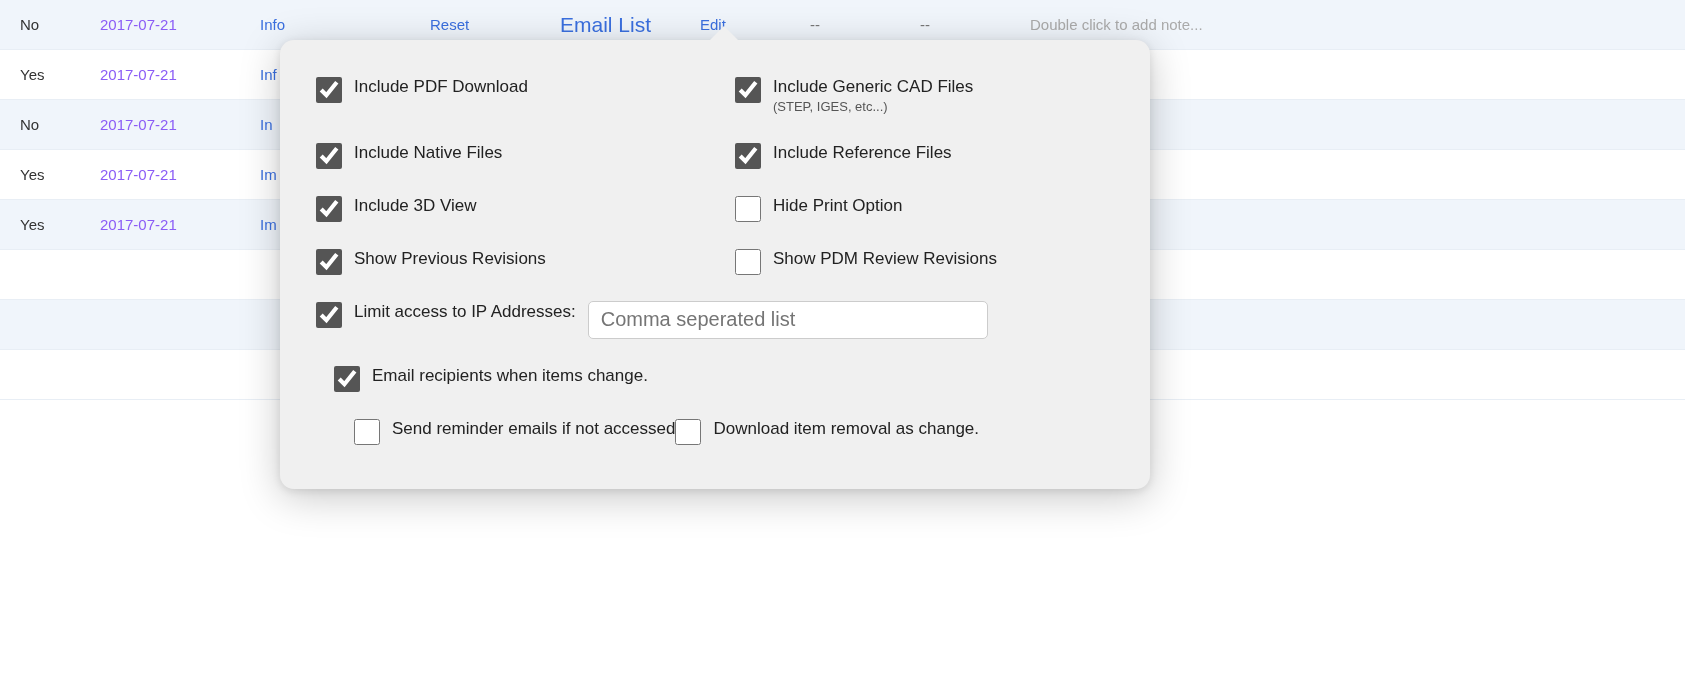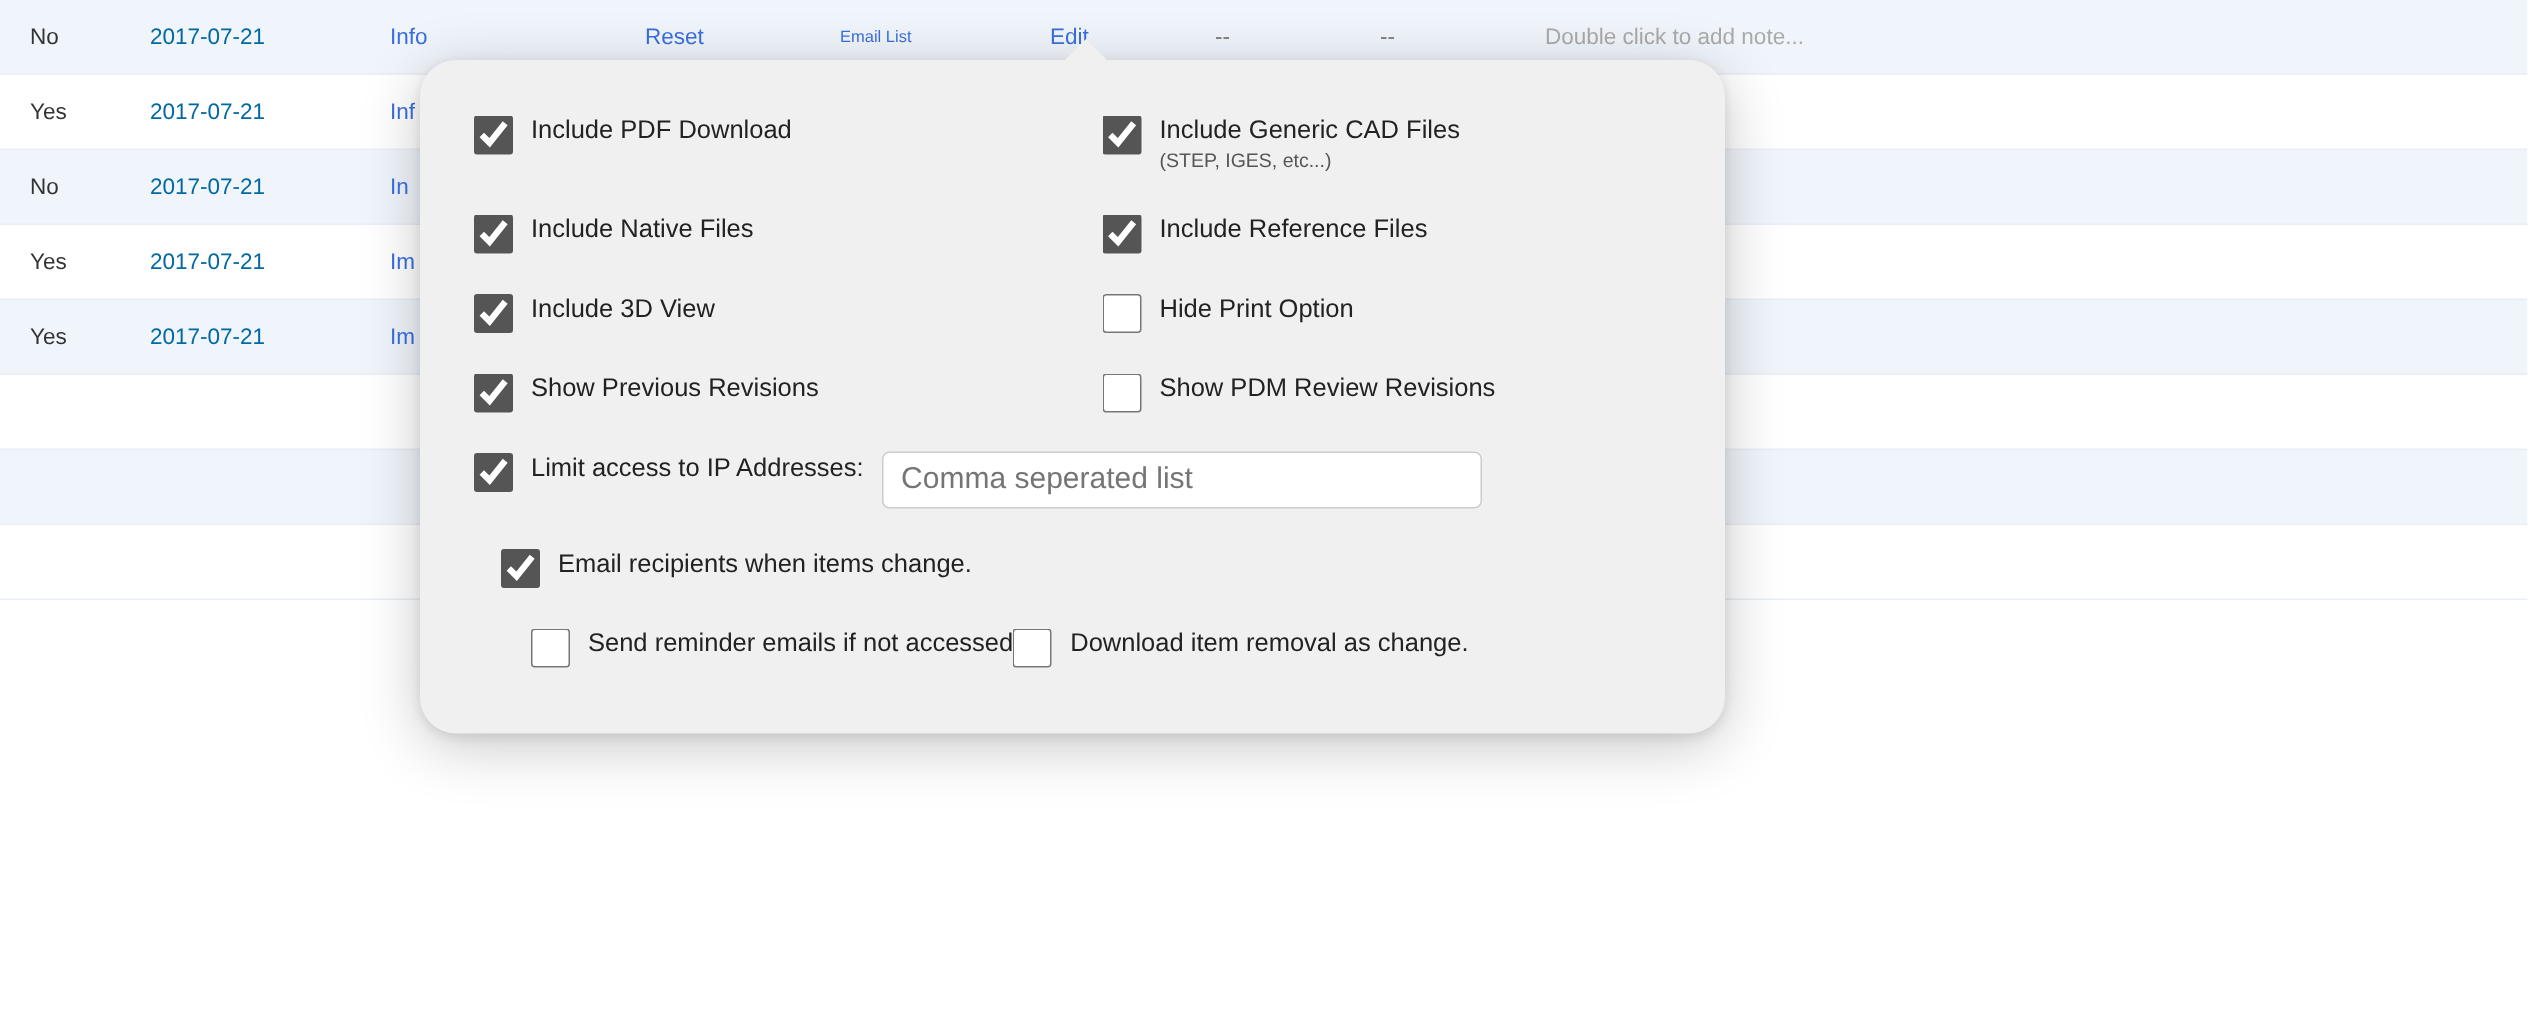--- a/index.html
+++ b/index.html
@@ -29,37 +29,37 @@
       gap: 0;
     }
     .table-row-item:nth-child(odd) {
       background: #f0f5fb;
     }
     .table-row-item:nth-child(even) {
       background: #ffffff;
     }
 
     .col-no { width: 80px; color: #333; font-size: 15px; }
-    .col-date { width: 160px; color: #0369a1; font-size: 15px; }
+    .col-date { width: 160px; color: #8b5cf6; font-size: 15px; }
     .col-info { width: 170px; color: #3a6fdf; font-size: 15px; cursor: pointer; }
     .col-reset { width: 130px; color: #3a6fdf; font-size: 15px; cursor: pointer; }
-    .col-emaillist { width: 140px; color: #3a6fdf; font-size: 11px; cursor: pointer; }
+    .col-emaillist { width: 140px; color: #3a6fdf; font-size: 21px; cursor: pointer; }
     .col-edit { width: 110px; color: #3a6fdf; font-size: 15px; cursor: pointer; }
     .col-dash1 { width: 110px; color: #777; font-size: 15px; }
     .col-dash2 { width: 110px; color: #777; font-size: 15px; }
     .col-note { flex: 1; color: #aaa; font-size: 15px; }
 
     
     .popup-overlay {
       position: absolute;
       top: 40px;
       left: 280px;
       width: 870px;
       background: #f0f0f0;
-      border-radius: 24px;
+      border-radius: 14px;
       box-shadow: 0 8px 40px rgba(0,0,0,0.22), 0 2px 8px rgba(0,0,0,0.10);
       padding: 28px 36px 36px 36px;
       z-index: 100;
     }
 
     
     .popup-overlay::before {
       content: '';
       position: absolute;
       top: -14px;

